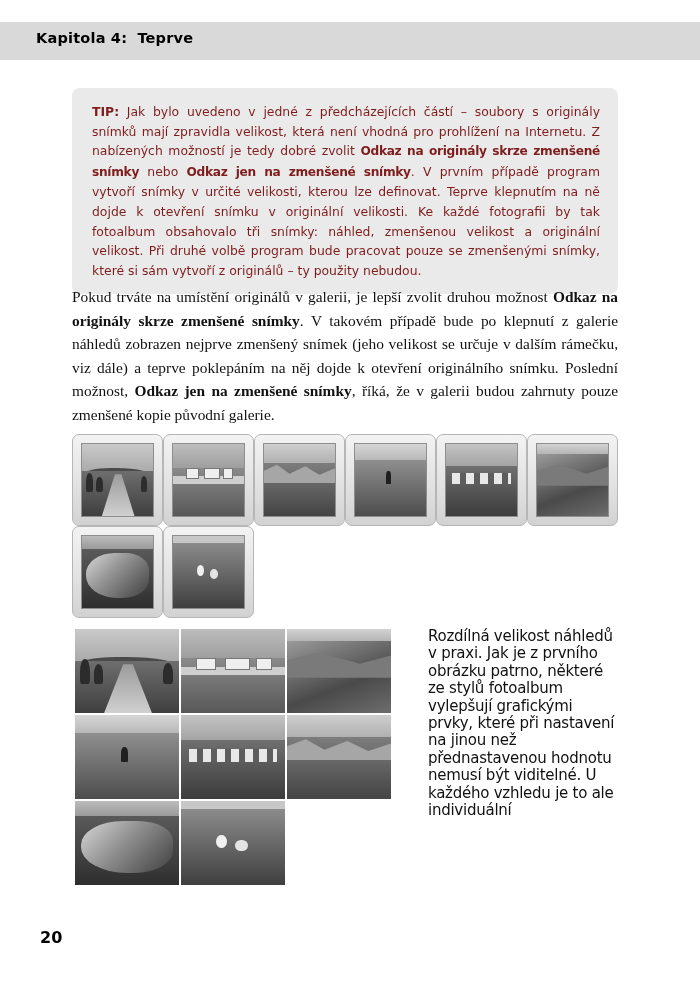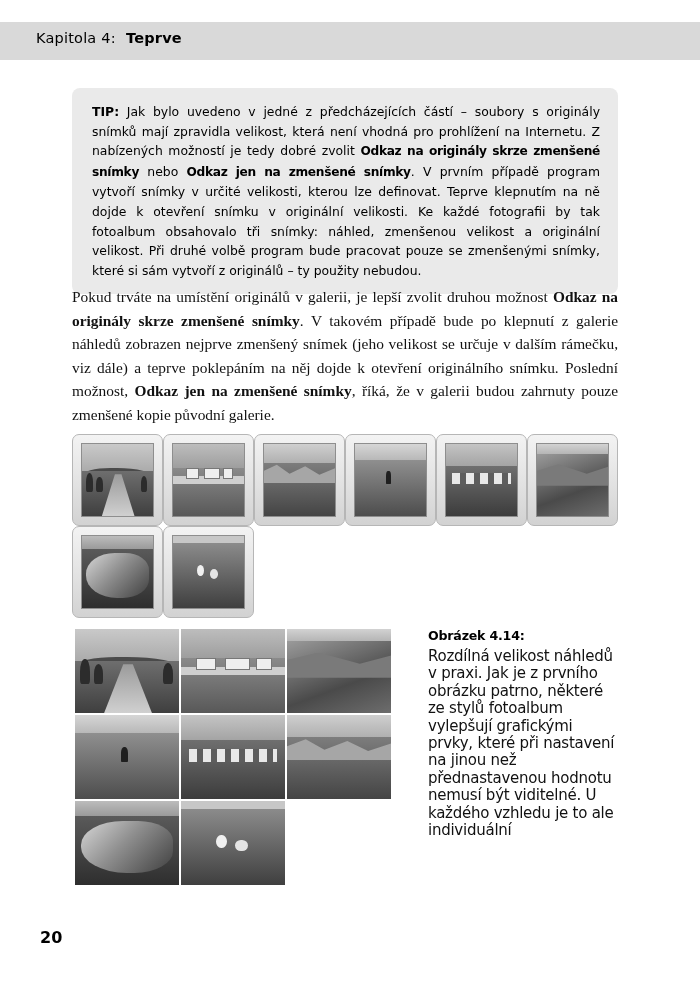--- a/index.html
+++ b/index.html
@@ -34,39 +34,39 @@
     position: absolute;
     left: 36px;
     top: 30px;
     font-family: "DejaVu Sans", sans-serif;
     font-weight: bold;
     font-size: 14.5px;
     letter-spacing: 0.2px;
     color: #000;
   }
   .header-title .chap {
-    font-weight: normal;
+    font-weight: bold;
   }
   
   .tipbox {
     position: absolute;
     left: 72px;
     top: 88px;
     width: 546px;
     background: #eaeaea;
     border-radius: 8px;
     padding: 14px 18px 14px 20px;
     box-sizing: border-box;
   }
   .tipbox p {
     margin: 0;
     font-family: "DejaVu Sans", sans-serif;
     font-size: 12.4px;
     line-height: 19.6px;
-    color: #000000;
+    color: #7f1d1d;
     text-align: justify;
   }
   .tipbox .tiplabel {
     font-weight: bold;
   }
   .tipbox .cond {
     font-family: "DejaVu Sans", sans-serif;
     font-weight: bold;
     font-size: 12.2px;
     letter-spacing: -0.3px;
@@ -390,19 +390,18 @@
             <div class="sky"></div>
             <div class="ground"></div>
             <div class="p1"></div>
             <div class="p2"></div>
           </div>
       </div>
     </div>
   </div>
 
   <div class="caption">
-    <div class="cap-title">Obrázek 4.14:</div>
     <div class="cap-body">Rozdílná velikost náhledů v praxi. Jak je z prvního obrázku patrno, některé ze stylů fotoalbum vylepšují grafickými prvky, které při nastavení na jinou než přednastavenou hodnotu nemusí být viditelné. U každého vzhledu je to ale individuální</div>
   </div>
 
   <div class="pagenum">20</div>
 
 </div>
 
 </body></html>

